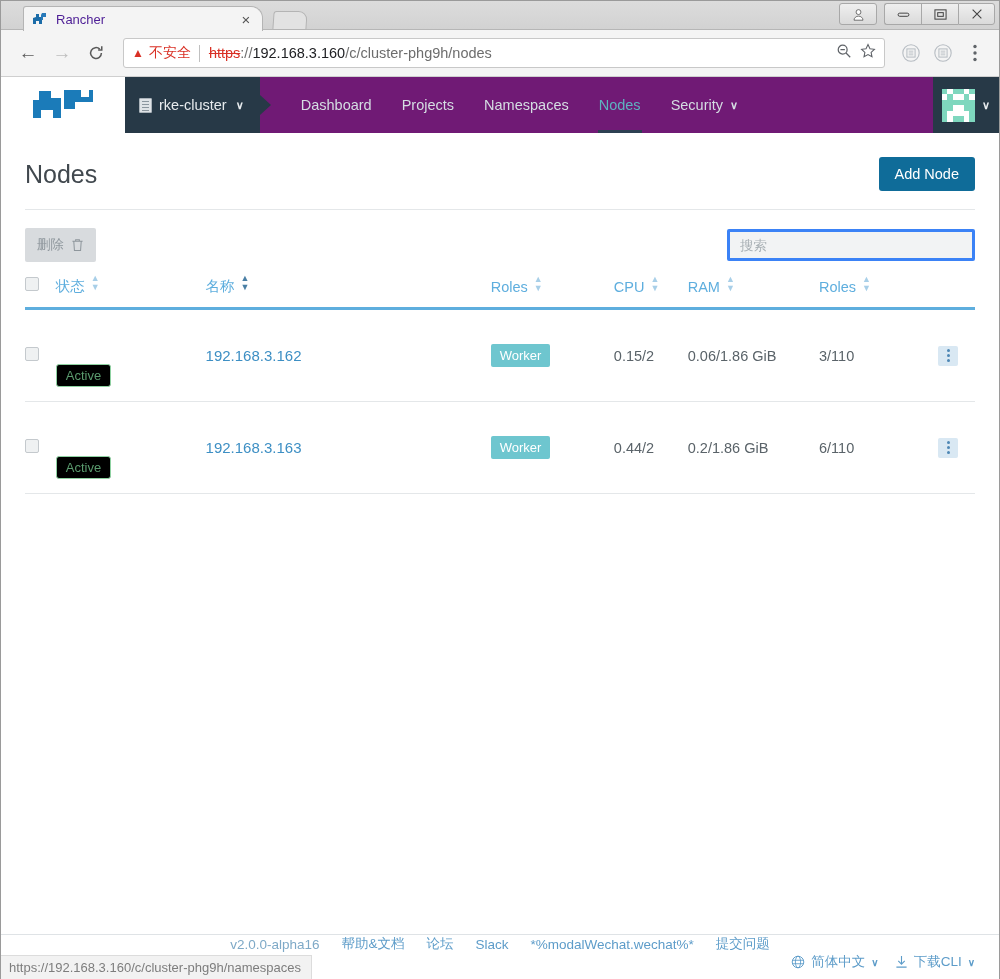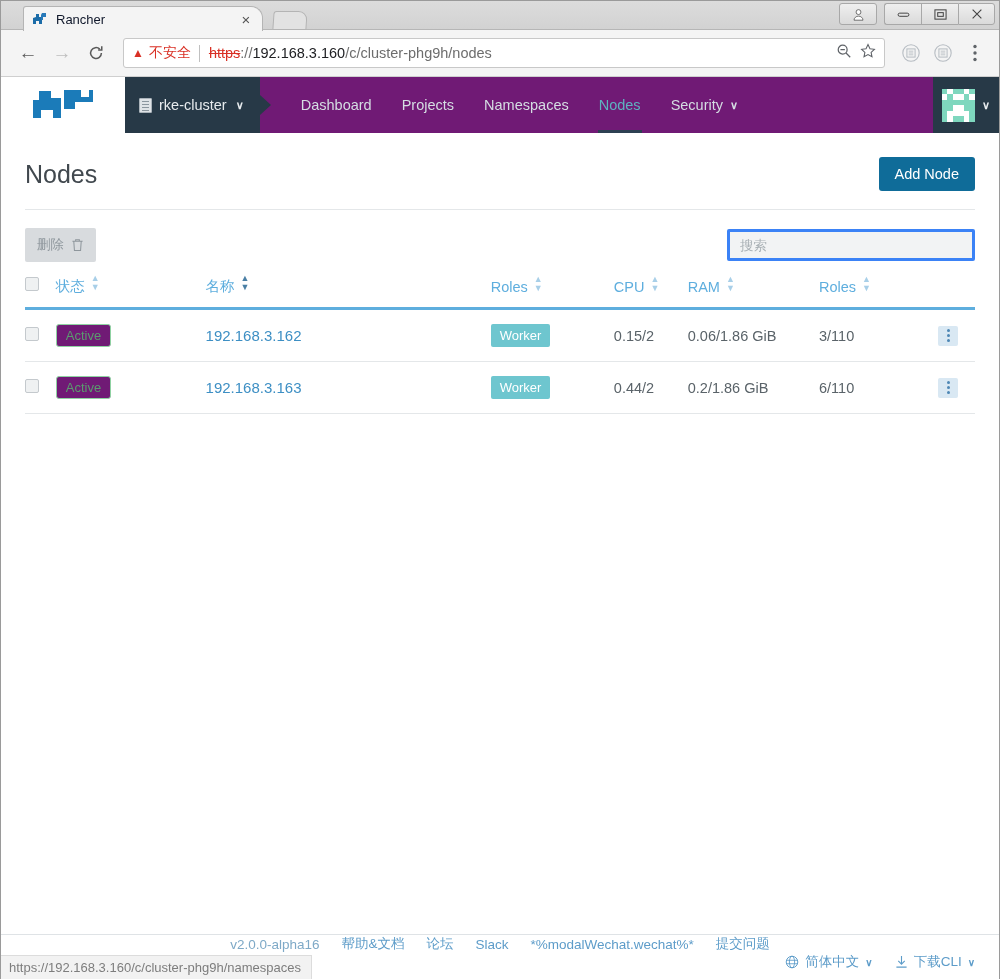--- a/index.html
+++ b/index.html
@@ -32,21 +32,21 @@
     width: 240px; height: 25px;
     background: #f4f4f4;
     border: 1px solid #b4b4b4;
     border-bottom: none;
     border-radius: 3px 12px 0 0;
     display: flex; align-items: center;
     padding: 0 8px;
   }
   .tab-favicon { width: 16px; height: 16px; margin-right: 8px; flex: none; }
   .tab-title {
-    font-size: 13px; color: #0f172a; flex: 1;
+    font-size: 13px; color: #4c1d95; flex: 1;
     white-space: nowrap; overflow: hidden;
   }
   .tab-close {
     font-size: 15px; color: #555; width: 16px; text-align: center;
     line-height: 1; cursor: pointer;
   }
   .tab-new {
     position: absolute; left: 272px; top: 10px;
     width: 34px; height: 19px;
     border: 1px solid #b4b4b4;
@@ -250,25 +250,26 @@
     -webkit-appearance: none; appearance: none;
     width: 14px; height: 14px;
     border: 1px solid #c4c9cd;
     background: #eff1f2;
     border-radius: 2px;
     margin: 0;
   }
   .badge-active {
     display: inline-block;
     border: 1px solid #8fd2a2;
-    background: #701a75;
+    background: #000000;
     color: #5a9b6e;
     font-size: 13px;
     padding: 3px 9px;
     border-radius: 3px;
+    margin-top: 40px;
   }
   .badge-role {
     display: inline-block;
     background: #6ec6cf;
     color: #ffffff;
     font-size: 13px;
     padding: 4px 9px;
     border-radius: 2px;
   }
   .node-link { color: #3d8fc4; text-decoration: none; font-size: 15px; }
@@ -286,21 +287,21 @@
   #footer {
     position: absolute; left: 0; right: 0; bottom: 0;
     height: 46px;
     border-top: 1px solid #dfe3e6;
     background: #ffffff;
     display: flex; align-items: center;
     padding: 0 24px;
     flex-direction: column;
   }
   #footer-left { display: flex; align-items: center; gap: 22px; }
-  #footer-right { margin-left: auto; display: flex; align-items: center; gap: 22px; }
+  #footer-right { margin-left: auto; display: flex; align-items: center; gap: 16px; }
   .flink { color: #5d9cc9; font-size: 13.5px; text-decoration: none; white-space: nowrap; }
   .flink.ver { color: #7ea9c7; }
   .fdd { display: flex; align-items: center; gap: 6px; color: #5d9cc9; font-size: 13.5px; }
   .fdd .chev { color: #5d9cc9; font-size: 10px; }
   #status-bubble {
     position: absolute; left: 0; bottom: 0;
     background: #f2f2f2;
     border: 1px solid #dcdcdc;
     border-left: none; border-bottom: none;
     padding: 4px 10px 5px 8px;

